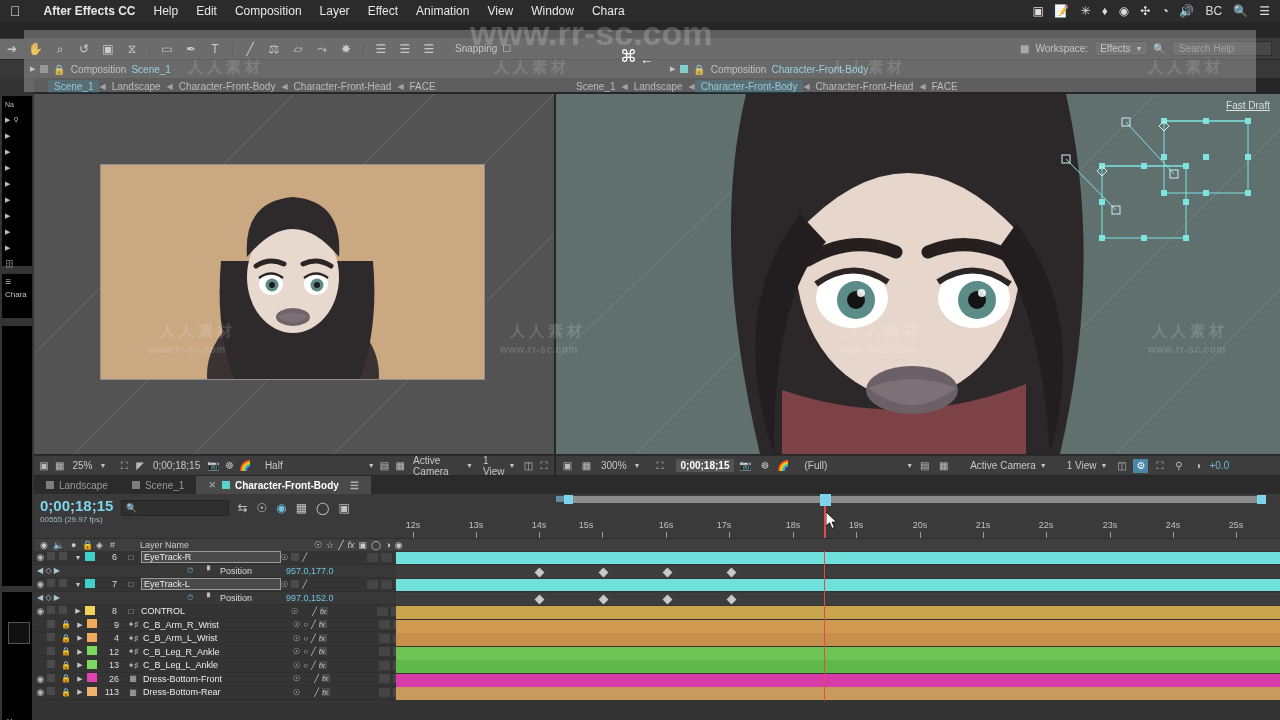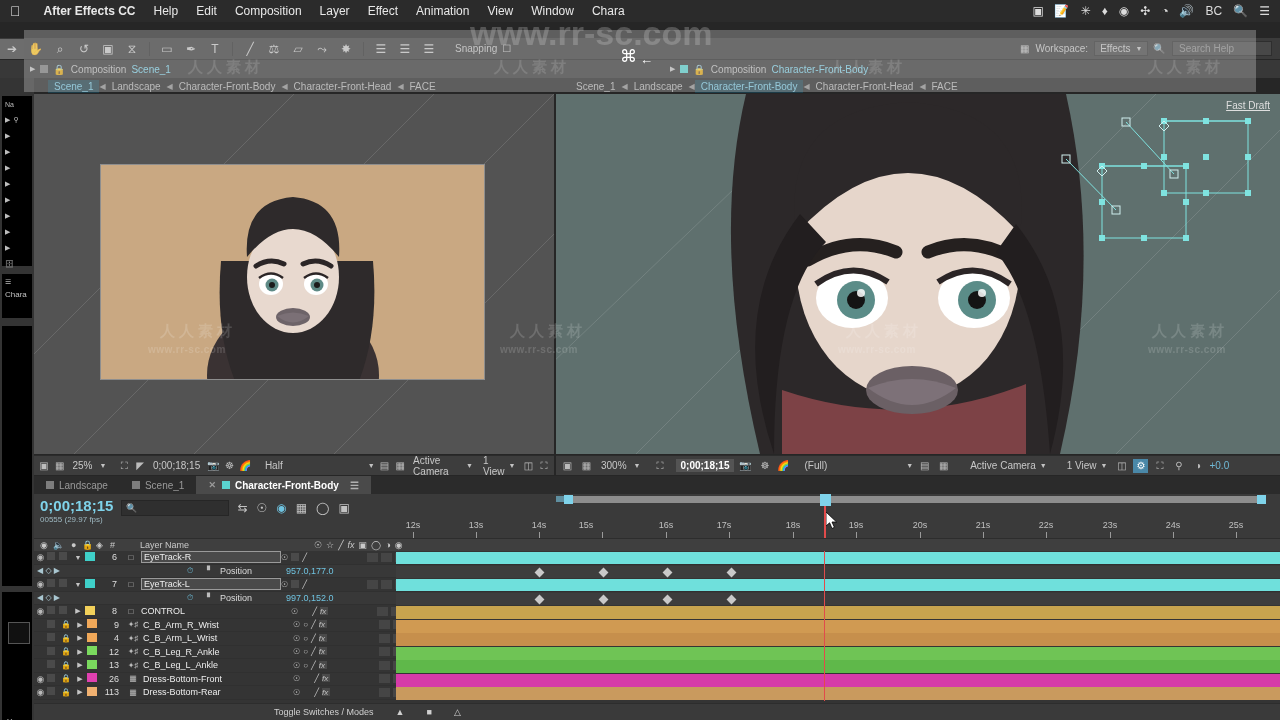--- a/index.html
+++ b/index.html
@@ -779,26 +779,20 @@
         <div class="bar" style="top:69px; height:13px; background:#d09a52"></div>
         <div class="bar" style="top:82px; height:13px; background:#c68f4c"></div>
         <div class="bar" style="top:96px; height:13px; background:#6fc455"></div>
         <div class="bar" style="top:109px; height:13px; background:#5fb84a"></div>
         <div class="bar" style="top:123px; height:13px; background:#d63ba8"></div>
         <div class="bar" style="top:136px; height:13px; background:#c99a5e"></div>
         <div class="cti" style="left:428px"></div>
       </div>
     </div>
 
-    <div class="tlfoot">
-      <span>Toggle Switches / Modes</span>
-      <span>▲</span>
-      <span>■</span>
-      <span>△</span>
-    </div>
   </div>
 
   <div class="rail">
     <div class="railblk" style="top:36px; height:170px;">
       <div class="railrow">Na</div>
       <div class="railrow">
           <span>▶</span>
           <span>⚲</span>
         </div>
       <div class="railrow">

